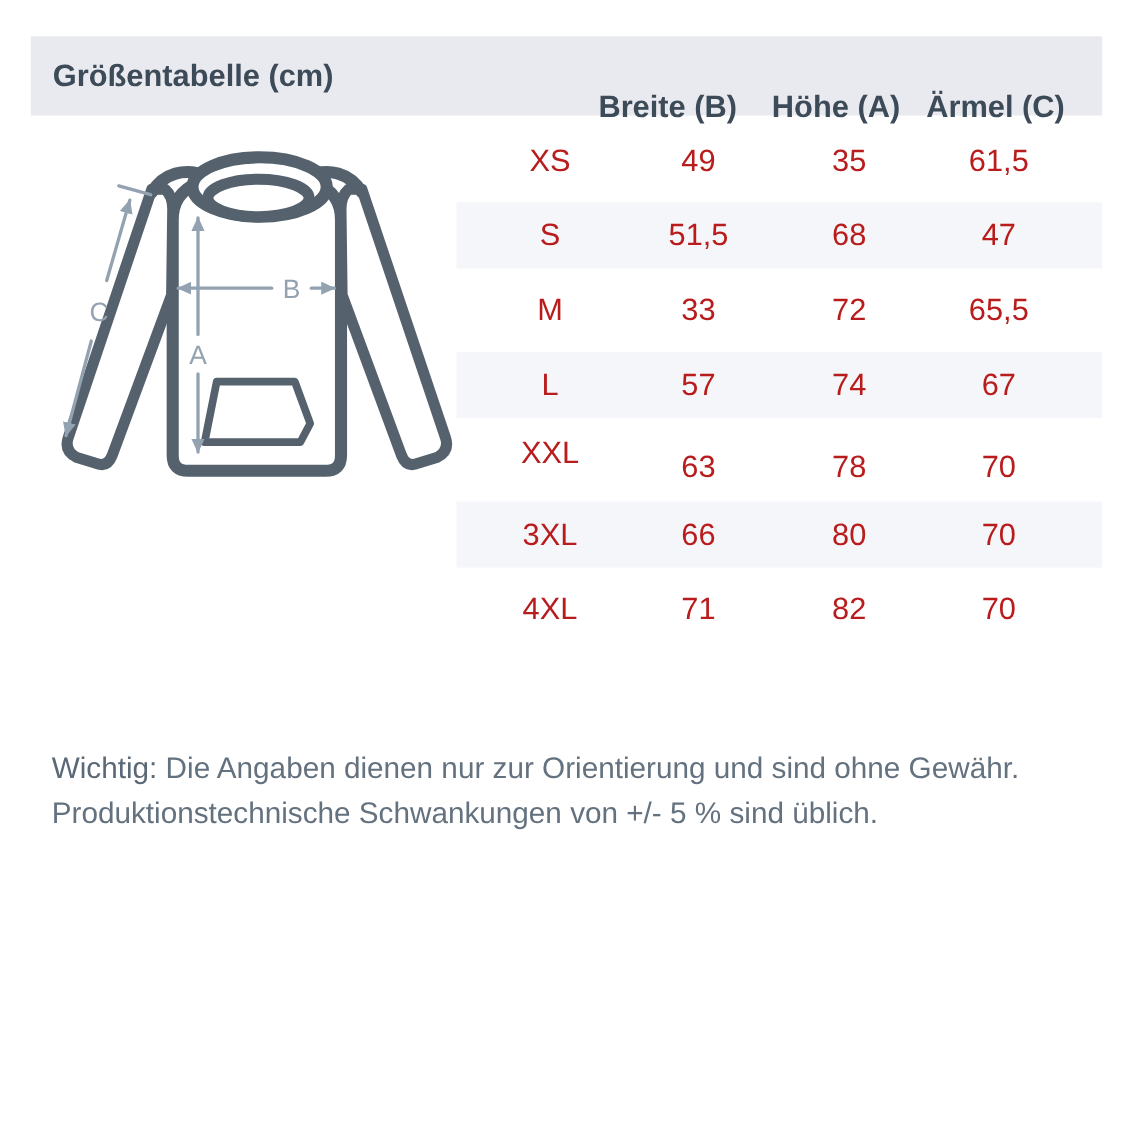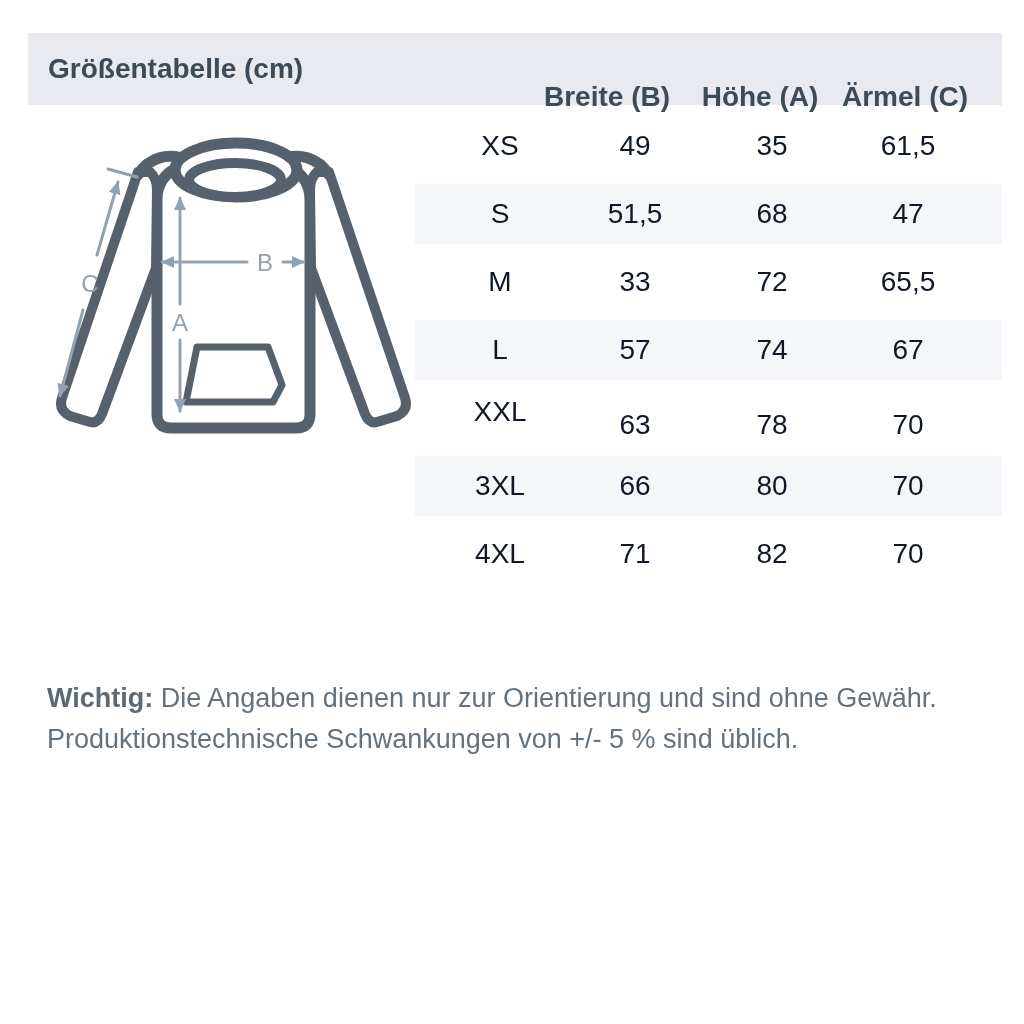--- a/index.html
+++ b/index.html
@@ -30,21 +30,21 @@
 
   
   .rows{position:absolute;left:415px;top:112px;width:587px;}
   .trow{position:relative;height:68px;}
   .trow:nth-child(even)::before{
     content:"";position:absolute;left:0;right:0;top:4px;bottom:4px;
     background:#f5f6f9;
   }
   .cell{
     position:absolute;top:0;height:68px;line-height:68px;
-    font-size:28px;color:#0f172a;transform:translateX(-50%);
+    font-size:28px;color:#b91c1c;transform:translateX(-50%);
     white-space:nowrap;z-index:1;
   }
   .c-size{left:85px;}
   .c-b{left:220px;}
   .c-h{left:357px;}
   .c-a{left:493px;}
   
   .trow:nth-child(5) .c-size{transform:translate(-50%,-6px);}
   .trow:nth-child(5) .c-b,
   .trow:nth-child(5) .c-h,
@@ -54,21 +54,21 @@
   .diagram{position:absolute;left:40px;top:130px;width:380px;height:320px;}
   .diagram text{
     font-family:"Liberation Sans", sans-serif;font-size:24px;
   }
 
   
   .footer{
     position:absolute;left:47px;top:678px;width:920px;
     font-size:27px;line-height:41px;color:#64727f;
   }
-  .footer b{font-weight:bold;color:#5b6977;margin-top:24px;}
+  .footer b{font-weight:normal;color:#5b6977;margin-top:24px;}
 </style>
 </head>
 <body>
 
 <div class="stage">
 
   <div class="header-band">
     <div class="header-title">Größentabelle (cm)</div>
     <div class="header-col hc-breite">Breite (B)</div>
     <div class="header-col hc-hoehe">Höhe (A)</div>

